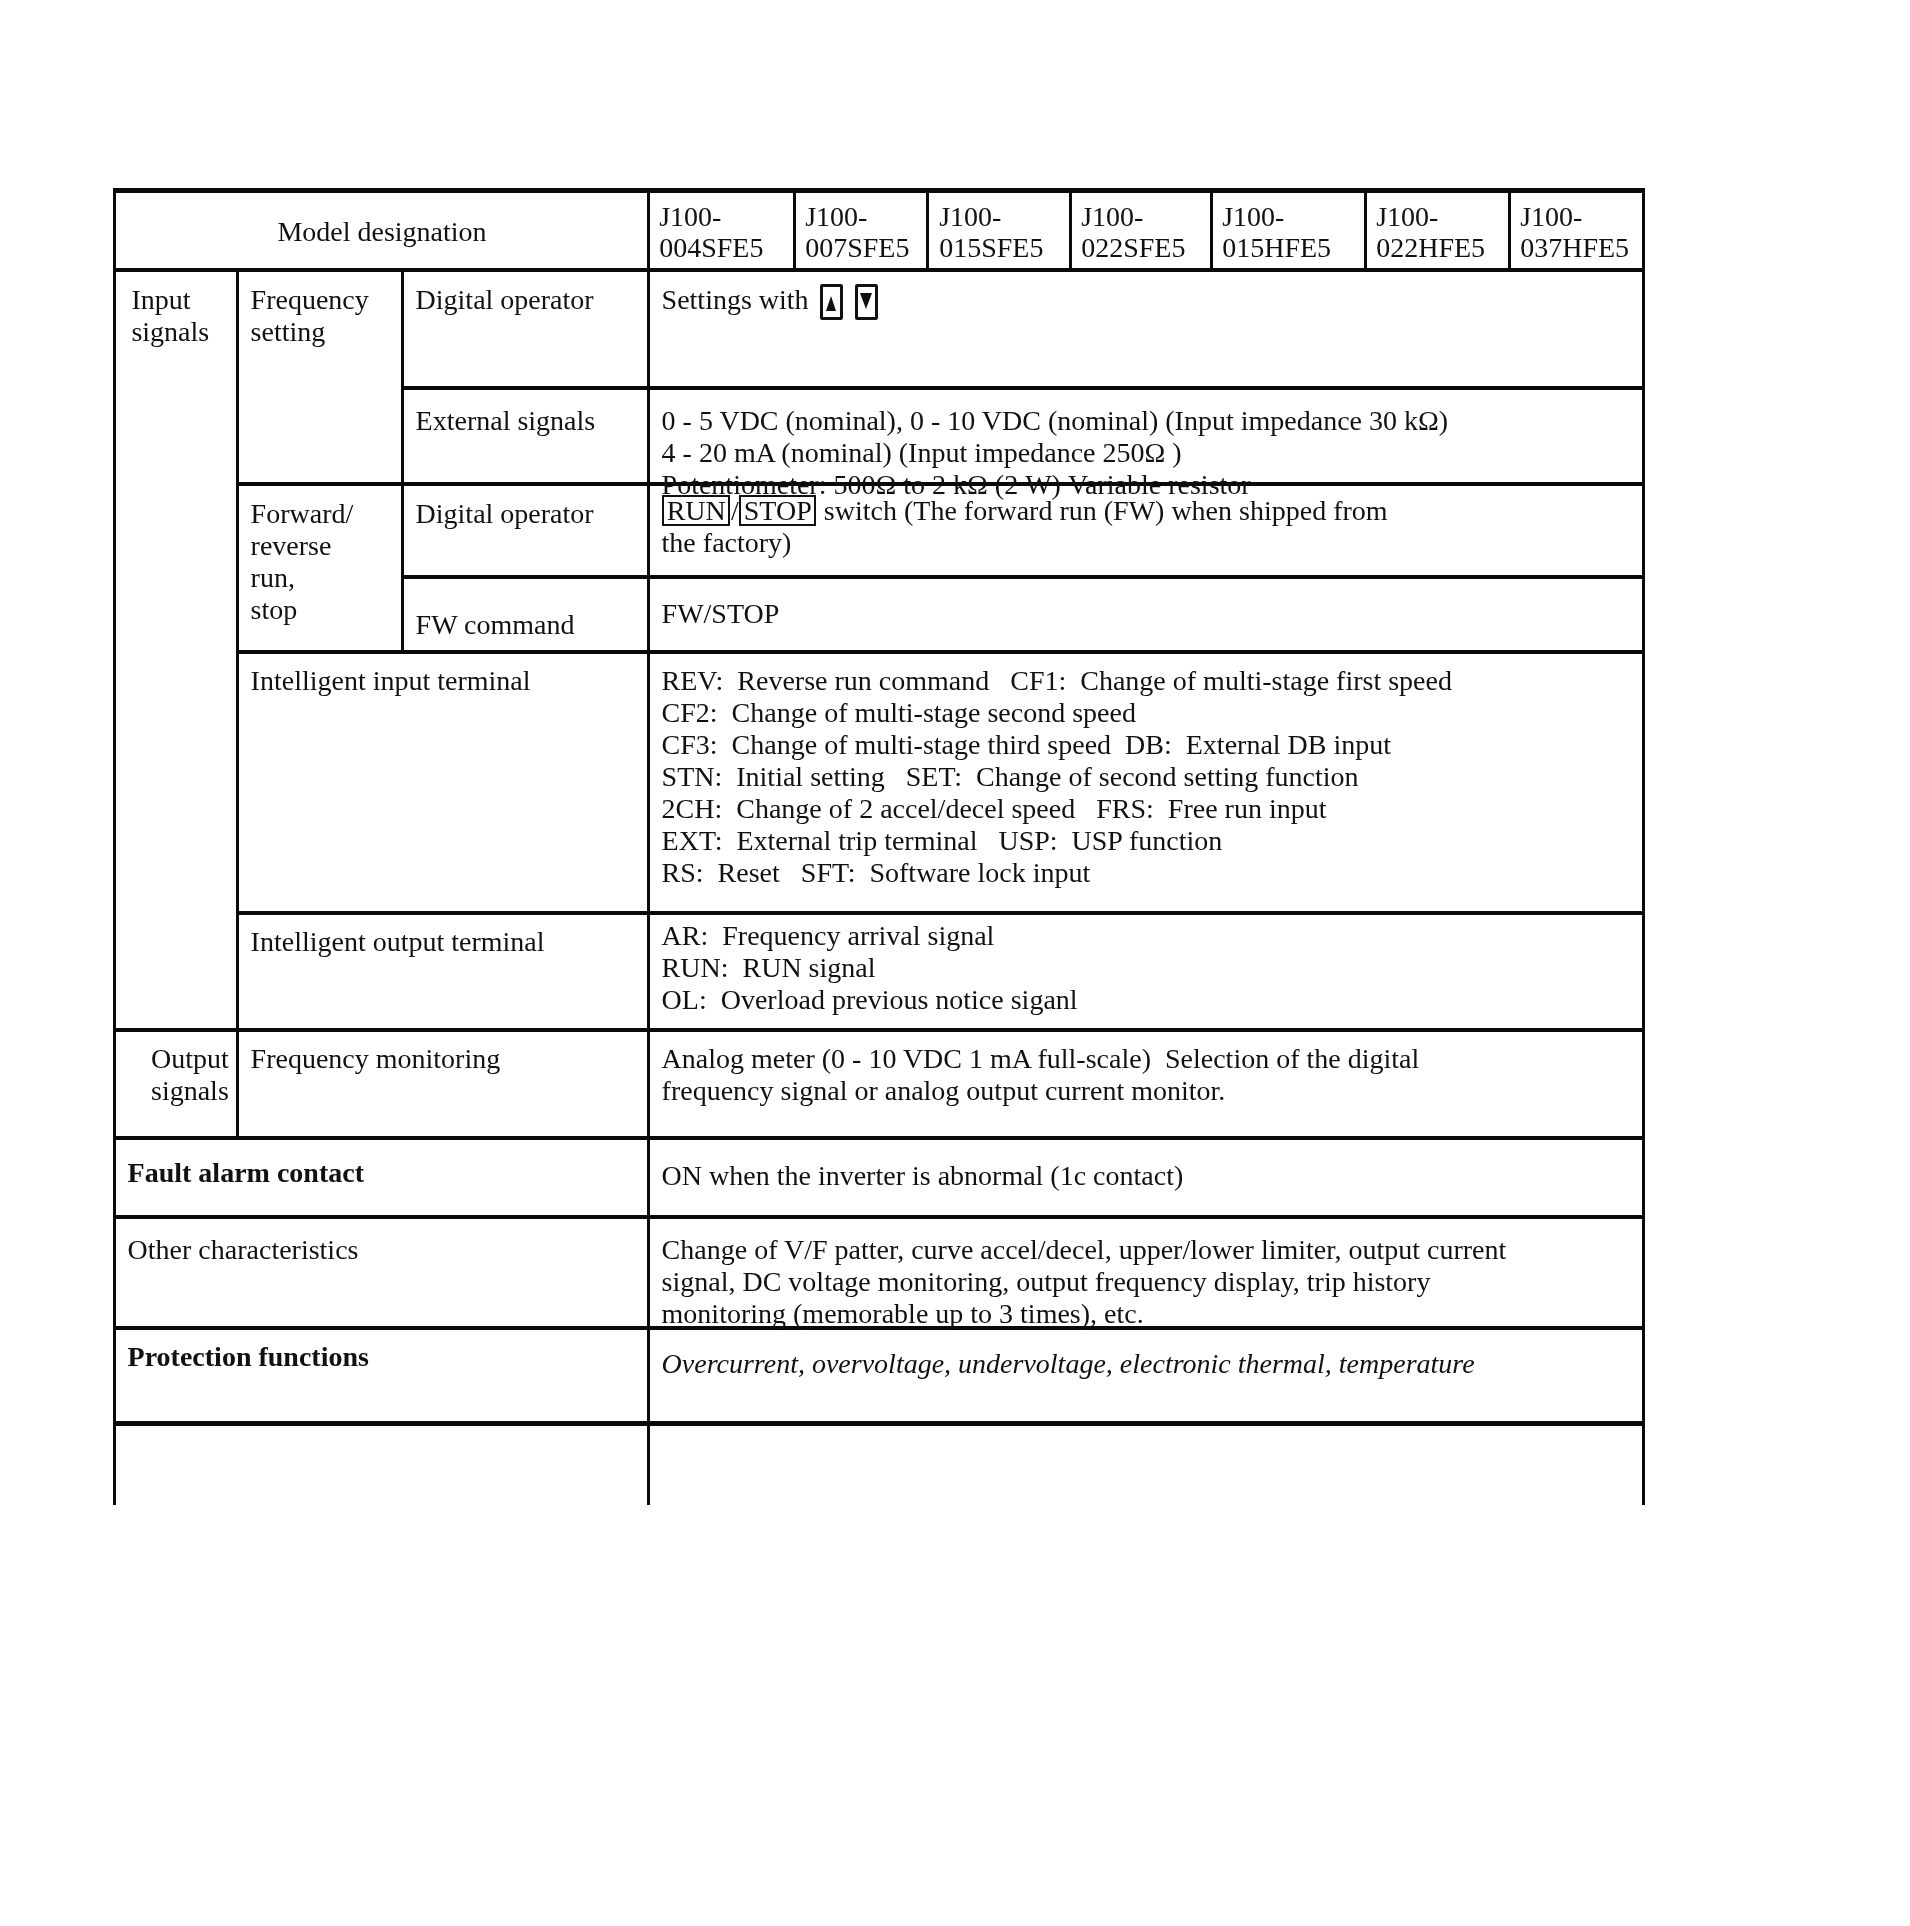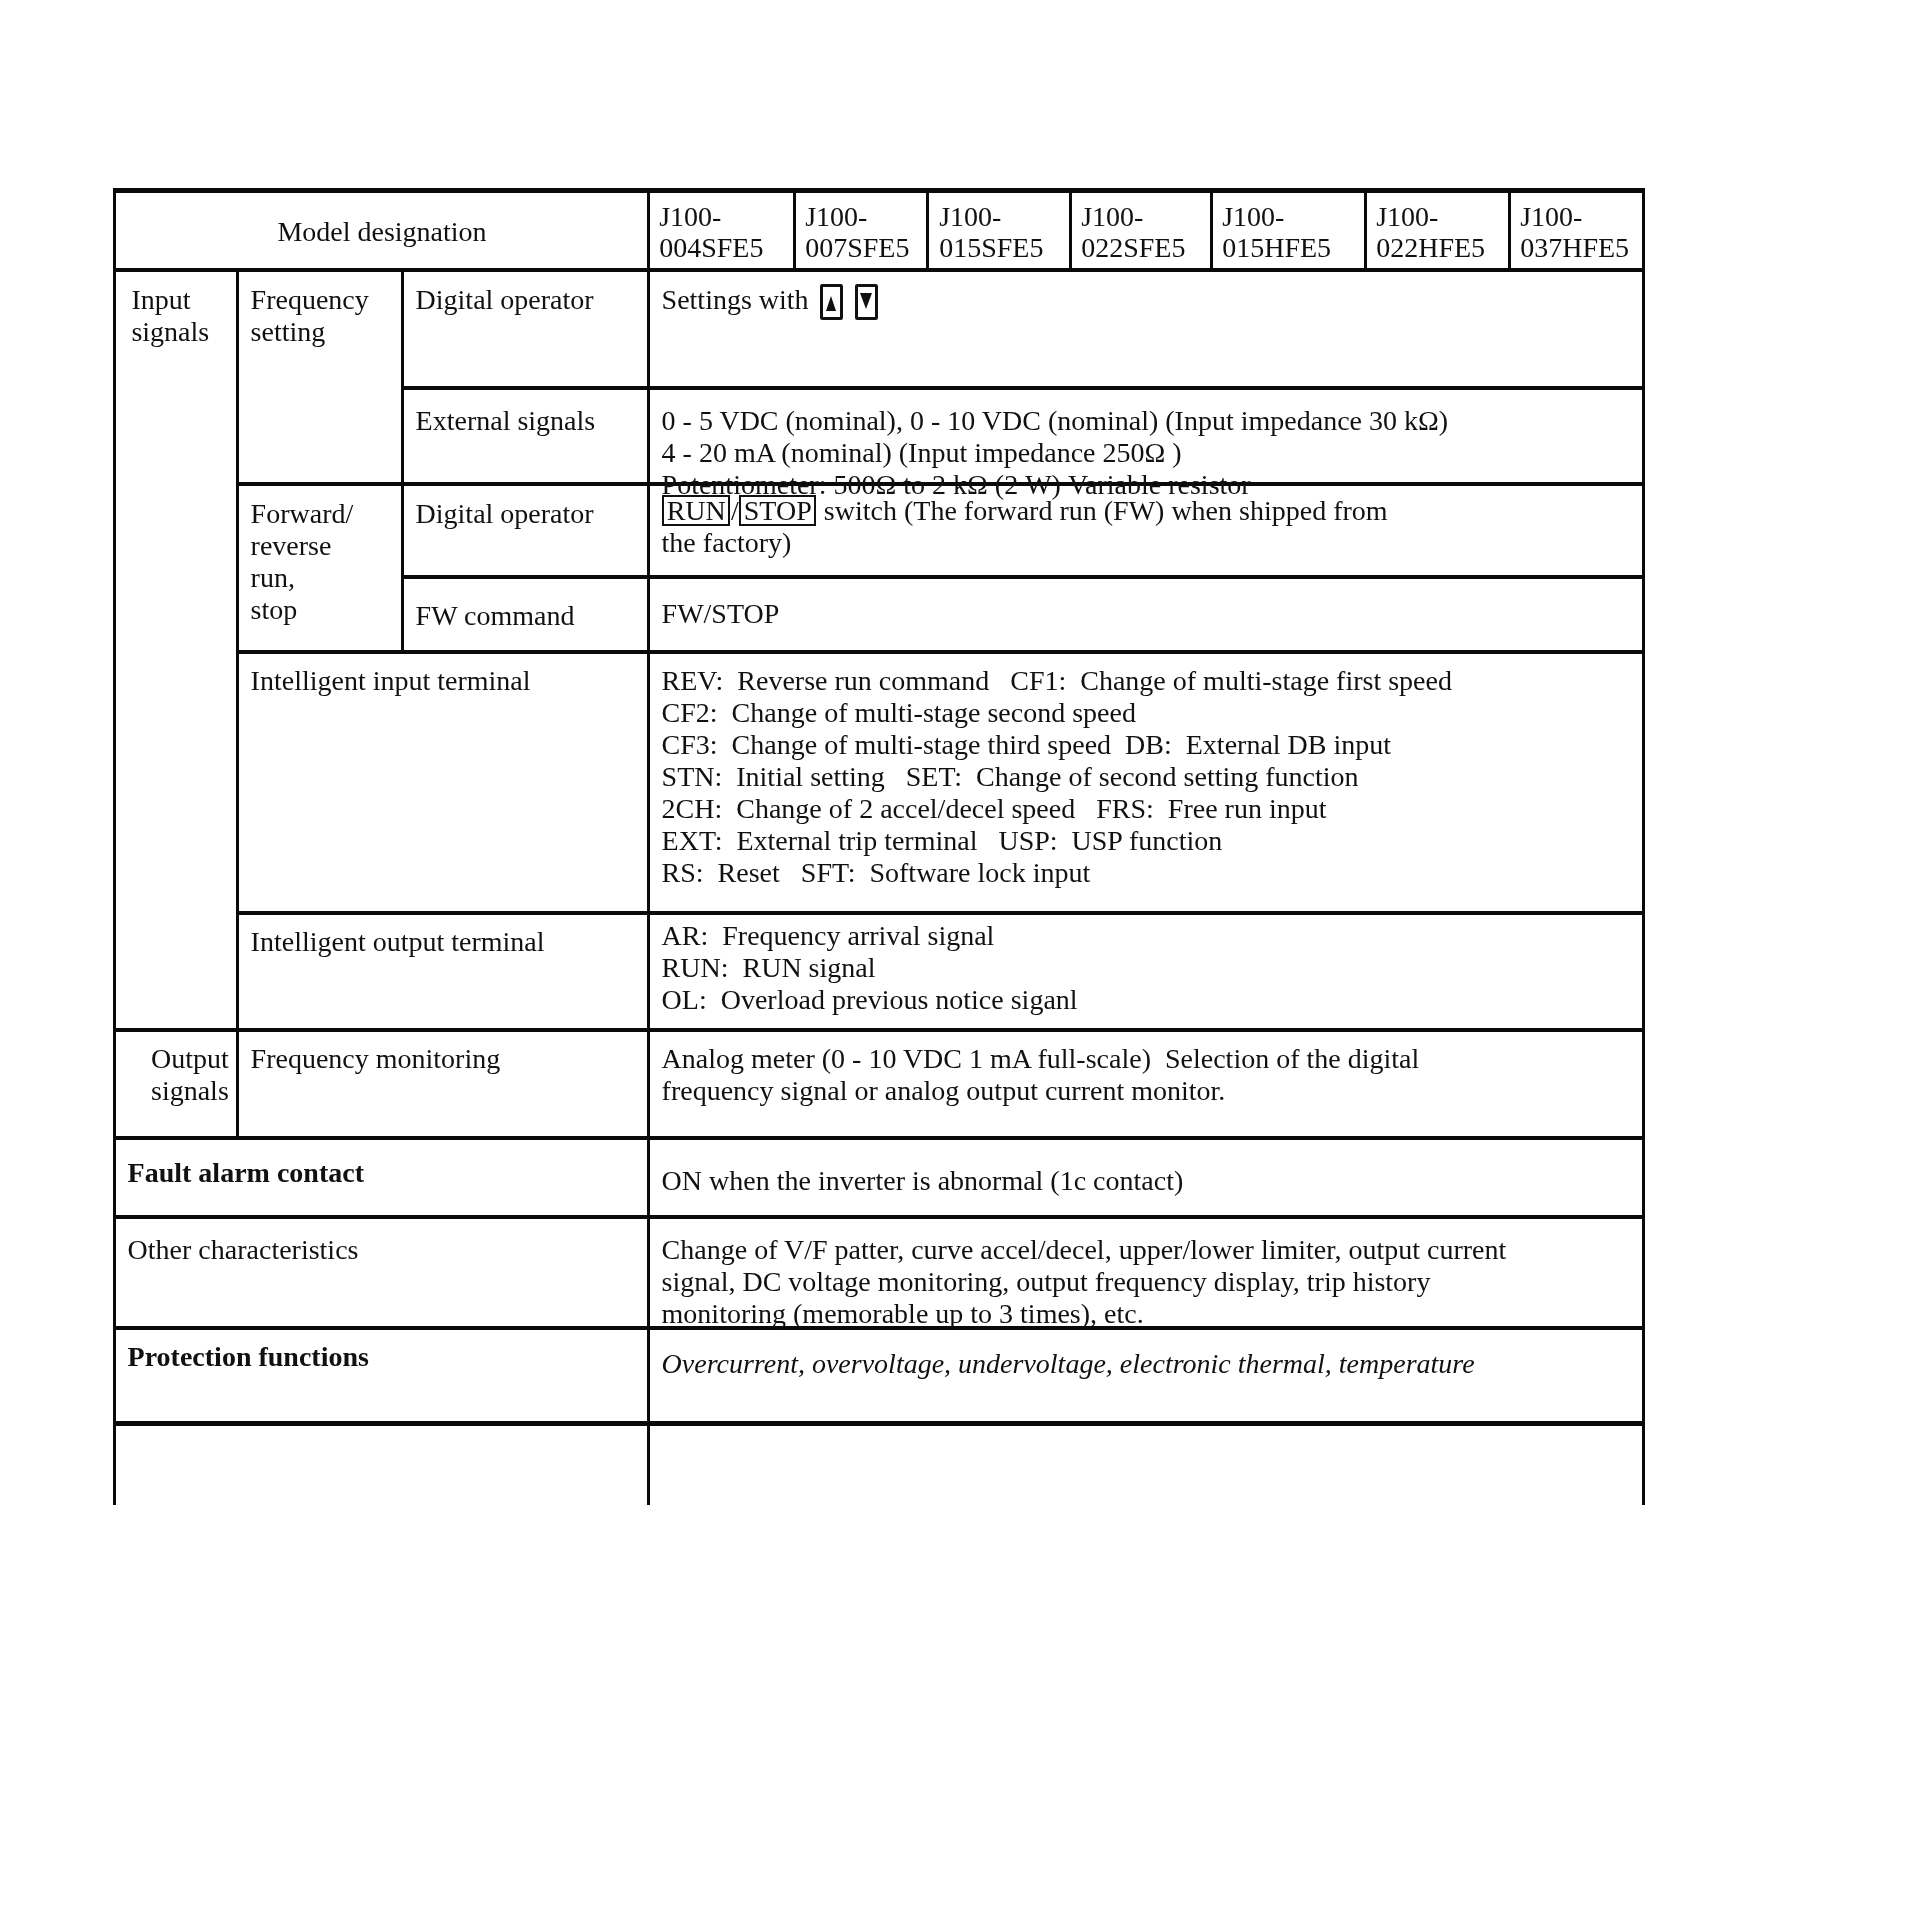--- a/index.html
+++ b/index.html
@@ -123,21 +123,21 @@
   </div>
 
   <div class="cell" style="left:404px; top:487px; width:243px; height:88px;">
     <span>Digital operator</span>
   </div>
   <div class="cell" style="left:650px; top:487px; width:992px; height:88px; padding-top:7.7px;">
     <span class="line"><span class="keybox">RUN</span><span>/</span><span class="keybox">STOP</span><span style="white-space:pre;"> switch (The forward run (FW) when shipped from</span></span>
     <span class="line">the factory)</span>
   </div>
 
-  <div class="cell" style="left:404px; top:579px; width:243px; height:71px; padding-top:21px;">
+  <div class="cell" style="left:404px; top:579px; width:243px; height:71px; padding-top:30px;">
     <span>FW command</span>
   </div>
   <div class="cell" style="left:650px; top:579px; width:992px; height:56px; padding-top:19px;">
     <span>FW/STOP</span>
   </div>
 
   <div class="cell" style="left:239px; top:654px; width:408px; height:257px;">
     <span>Intelligent input terminal</span>
   </div>
   <div class="cell" style="left:650px; top:654px; width:992px; height:257px; line-height:32px;">
@@ -167,21 +167,21 @@
     <span>Frequency monitoring</span>
   </div>
   <div class="cell" style="left:650px; top:1032px; width:992px; height:104px;">
     <span class="line" style="white-space:pre;">Analog meter (0 - 10 VDC 1 mA full-scale)  Selection of the digital</span>
     <span class="line">frequency signal or analog output current monitor.</span>
   </div>
 
   <div class="cell bold" style="left:116px; top:1140px; width:532px; height:75px; padding-top:17px;">
     <span>Fault alarm contact</span>
   </div>
-  <div class="cell" style="left:650px; top:1140px; width:992px; height:75px; padding-top:4px;margin-top:21px;">
+  <div class="cell" style="left:650px; top:1140px; width:992px; height:75px; padding-top:20px;">
     <span>ON when the inverter is abnormal (1c contact)</span>
   </div>
 
   <div class="cell" style="left:116px; top:1219px; width:532px; height:107px; padding-top:15.4px;">
     <span>Other characteristics</span>
   </div>
   <div class="cell" style="left:650px; top:1219px; width:992px; height:107px; padding-top:15.4px;">
     <span class="line">Change of V/F patter, curve accel/decel, upper/lower limiter, output current</span>
     <span class="line">signal, DC voltage monitoring, output frequency display, trip history</span>
     <span class="line">monitoring (memorable up to 3 times), etc.</span>

